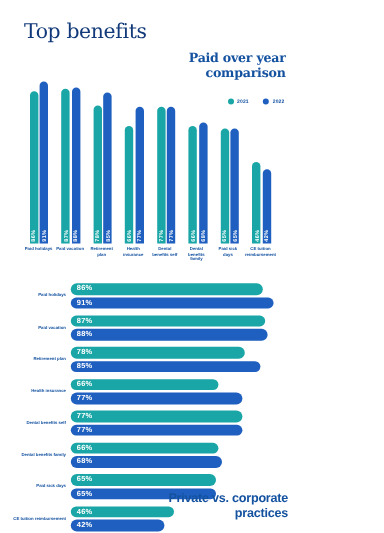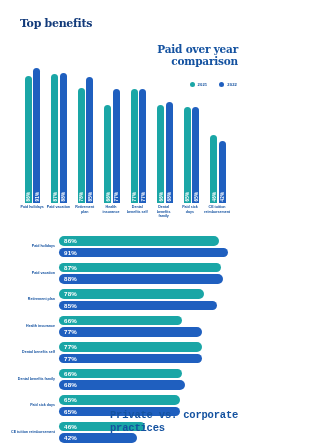--- a/index.html
+++ b/index.html
@@ -9,42 +9,42 @@
     font-family:"Liberation Sans",sans-serif;
     overflow:hidden;
     position:relative;
   }
   .page{position:relative;width:250px;height:444px;}
 
   
   .title{
     position:absolute;left:20px;top:17px;
     font-family:"DejaVu Serif",serif;
-    font-weight:700;
-    font-size:11px;
+    font-weight:400;
+    font-size:17px;
     letter-spacing:-0.3px;
     color:#123a7a;
     white-space:nowrap;
   }
   .subtitle{
     position:absolute;right:12px;top:43px;
     width:140px;
     text-align:right;
     font-family:"DejaVu Serif",serif;
     font-weight:700;
     font-size:10.5px;
     line-height:12px;
     letter-spacing:-0.2px;
     color:#1452a0;
   }
   .footnote{
     position:absolute;right:10px;bottom:10px;
     width:130px;
-    text-align:left;
-    font-family:Liberation Mono, monospace;
+    text-align:right;
+    font-family:Liberation Sans, sans-serif;
     font-weight:700;
     font-size:10.5px;
     line-height:12.5px;
     letter-spacing:-0.2px;
     color:#1452a0;
     margin-top:37px;
   }
 
   
   .legend{

